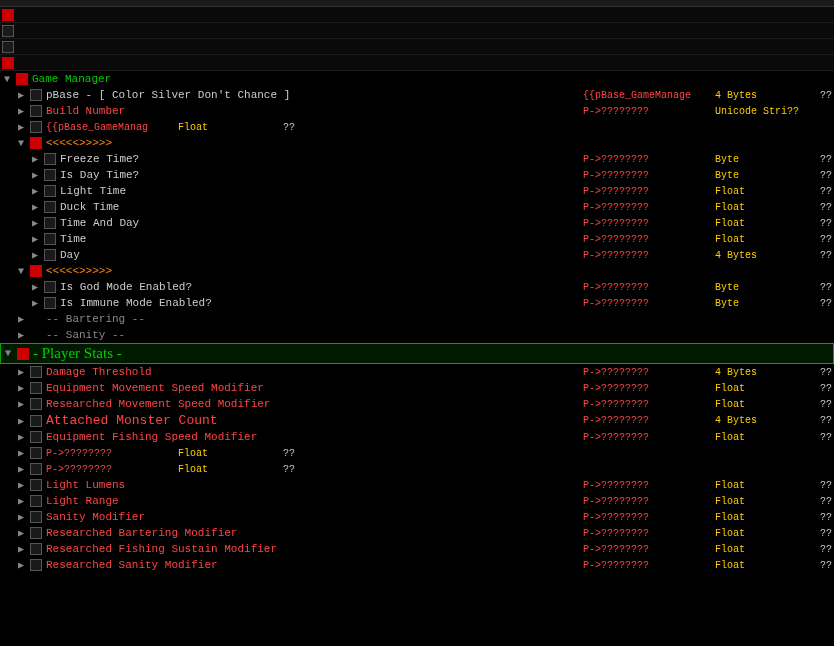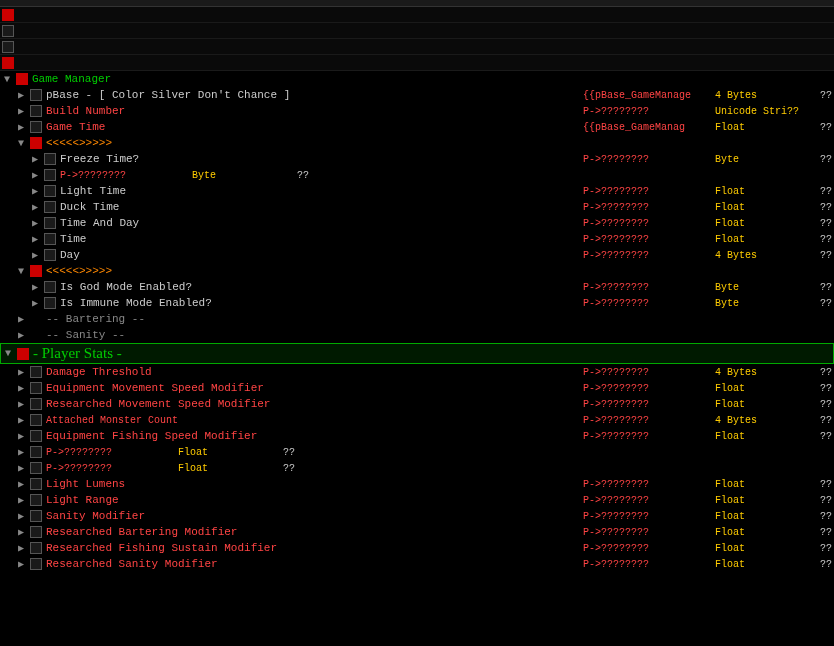--- a/index.html
+++ b/index.html
@@ -113,21 +113,20 @@
         <span style="width:12px; height:12px; border:1px solid #555; background:#1a1a1a; display:inline-block; flex-shrink:0; margin-right:2px;"></span>
         <span style="color:#ff4444; flex:1; min-width:150px; font-size:11px;">Build Number</span>
         <span style="color:#ff4444; width:130px; font-size:10px; flex-shrink:0;">P-&gt;????????</span>
         <span style="color:#ffcc00; width:90px; font-size:10px; flex-shrink:0;">Unicode Stri??</span>
         <span style="width:25px; flex-shrink:0;"></span>
       </div>
       <div class="row">
         <span style="display:inline-block; width:14px; flex-shrink:0;"></span>
         <span style="color:#888; font-size:10px; width:10px; flex-shrink:0; cursor:pointer;">▶</span>
         <span style="width:12px; height:12px; border:1px solid #555; background:#1a1a1a; display:inline-block; flex-shrink:0; margin-right:2px;"></span>
-        <span style="color:#ff4444; flex:1; min-width:150px; font-size:11px;">Game Time</span>
         <span style="color:#ff4444; width:130px; font-size:10px; flex-shrink:0;">{{pBase_GameManag</span>
         <span style="color:#ffcc00; width:90px; font-size:10px; flex-shrink:0;">Float</span>
         <span style="color:#cccccc; width:25px; font-size:10px; flex-shrink:0; text-align:right;">??</span>
       </div>
       <div class="row">
         <span style="display:inline-block; width:14px; flex-shrink:0;"></span>
         <span style="color:#888; font-size:10px; width:10px; flex-shrink:0; cursor:pointer;">▼</span>
         <span style="width:12px; height:12px; background:#cc0000; display:inline-block; flex-shrink:0; margin-right:2px;"></span>
         <span style="color:#ff8800; flex:1; min-width:150px; font-size:11px;">&lt;&lt;&lt;&lt;&lt;&gt;&gt;&gt;&gt;&gt;</span>
         <span style="width:130px; flex-shrink:0;"></span>
@@ -140,20 +139,21 @@
         <span style="width:12px; height:12px; border:1px solid #555; background:#1a1a1a; display:inline-block; flex-shrink:0; margin-right:2px;"></span>
         <span style="color:#cccccc; flex:1; min-width:150px; font-size:11px;">Freeze Time?</span>
         <span style="color:#ff4444; width:130px; font-size:10px; flex-shrink:0;">P-&gt;????????</span>
         <span style="color:#ffcc00; width:90px; font-size:10px; flex-shrink:0;">Byte</span>
         <span style="color:#cccccc; width:25px; font-size:10px; flex-shrink:0; text-align:right;">??</span>
       </div>
       <div class="row">
         <span style="display:inline-block; width:28px; flex-shrink:0;"></span>
         <span style="color:#888; font-size:10px; width:10px; flex-shrink:0; cursor:pointer;">▶</span>
         <span style="width:12px; height:12px; border:1px solid #555; background:#1a1a1a; display:inline-block; flex-shrink:0; margin-right:2px;"></span>
+        <span style="color:#cccccc; flex:1; min-width:150px; font-size:11px;">Is Day Time?</span>
         <span style="color:#ff4444; width:130px; font-size:10px; flex-shrink:0;">P-&gt;????????</span>
         <span style="color:#ffcc00; width:90px; font-size:10px; flex-shrink:0;">Byte</span>
         <span style="color:#cccccc; width:25px; font-size:10px; flex-shrink:0; text-align:right;">??</span>
       </div>
       <div class="row">
         <span style="display:inline-block; width:28px; flex-shrink:0;"></span>
         <span style="color:#888; font-size:10px; width:10px; flex-shrink:0; cursor:pointer;">▶</span>
         <span style="width:12px; height:12px; border:1px solid #555; background:#1a1a1a; display:inline-block; flex-shrink:0; margin-right:2px;"></span>
         <span style="color:#cccccc; flex:1; min-width:150px; font-size:11px;">Light Time</span>
         <span style="color:#ff4444; width:130px; font-size:10px; flex-shrink:0;">P-&gt;????????</span>
@@ -274,21 +274,21 @@
         <span style="width:12px; height:12px; border:1px solid #555; background:#1a1a1a; display:inline-block; flex-shrink:0; margin-right:2px;"></span>
         <span style="color:#ff4444; flex:1; min-width:150px; font-size:11px;">Researched Movement Speed Modifier</span>
         <span style="color:#ff4444; width:130px; font-size:10px; flex-shrink:0;">P-&gt;????????</span>
         <span style="color:#ffcc00; width:90px; font-size:10px; flex-shrink:0;">Float</span>
         <span style="color:#cccccc; width:25px; font-size:10px; flex-shrink:0; text-align:right;">??</span>
       </div>
       <div class="row">
         <span style="display:inline-block; width:14px; flex-shrink:0;"></span>
         <span style="color:#888; font-size:10px; width:10px; flex-shrink:0; cursor:pointer;">▶</span>
         <span style="width:12px; height:12px; border:1px solid #555; background:#1a1a1a; display:inline-block; flex-shrink:0; margin-right:2px;"></span>
-        <span style="color:#ff4444; flex:1; min-width:150px; font-size:10px;">Attached Monster Count</span>
+        <span style="color:#ff4444; flex:1; min-width:150px; font-size:13px;">Attached Monster Count</span>
         <span style="color:#ff4444; width:130px; font-size:10px; flex-shrink:0;">P-&gt;????????</span>
         <span style="color:#ffcc00; width:90px; font-size:10px; flex-shrink:0;">4 Bytes</span>
         <span style="color:#cccccc; width:25px; font-size:10px; flex-shrink:0; text-align:right;">??</span>
       </div>
       <div class="row">
         <span style="display:inline-block; width:14px; flex-shrink:0;"></span>
         <span style="color:#888; font-size:10px; width:10px; flex-shrink:0; cursor:pointer;">▶</span>
         <span style="width:12px; height:12px; border:1px solid #555; background:#1a1a1a; display:inline-block; flex-shrink:0; margin-right:2px;"></span>
         <span style="color:#ff4444; flex:1; min-width:150px; font-size:11px;">Equipment Fishing Speed Modifier</span>
         <span style="color:#ff4444; width:130px; font-size:10px; flex-shrink:0;">P-&gt;????????</span>

